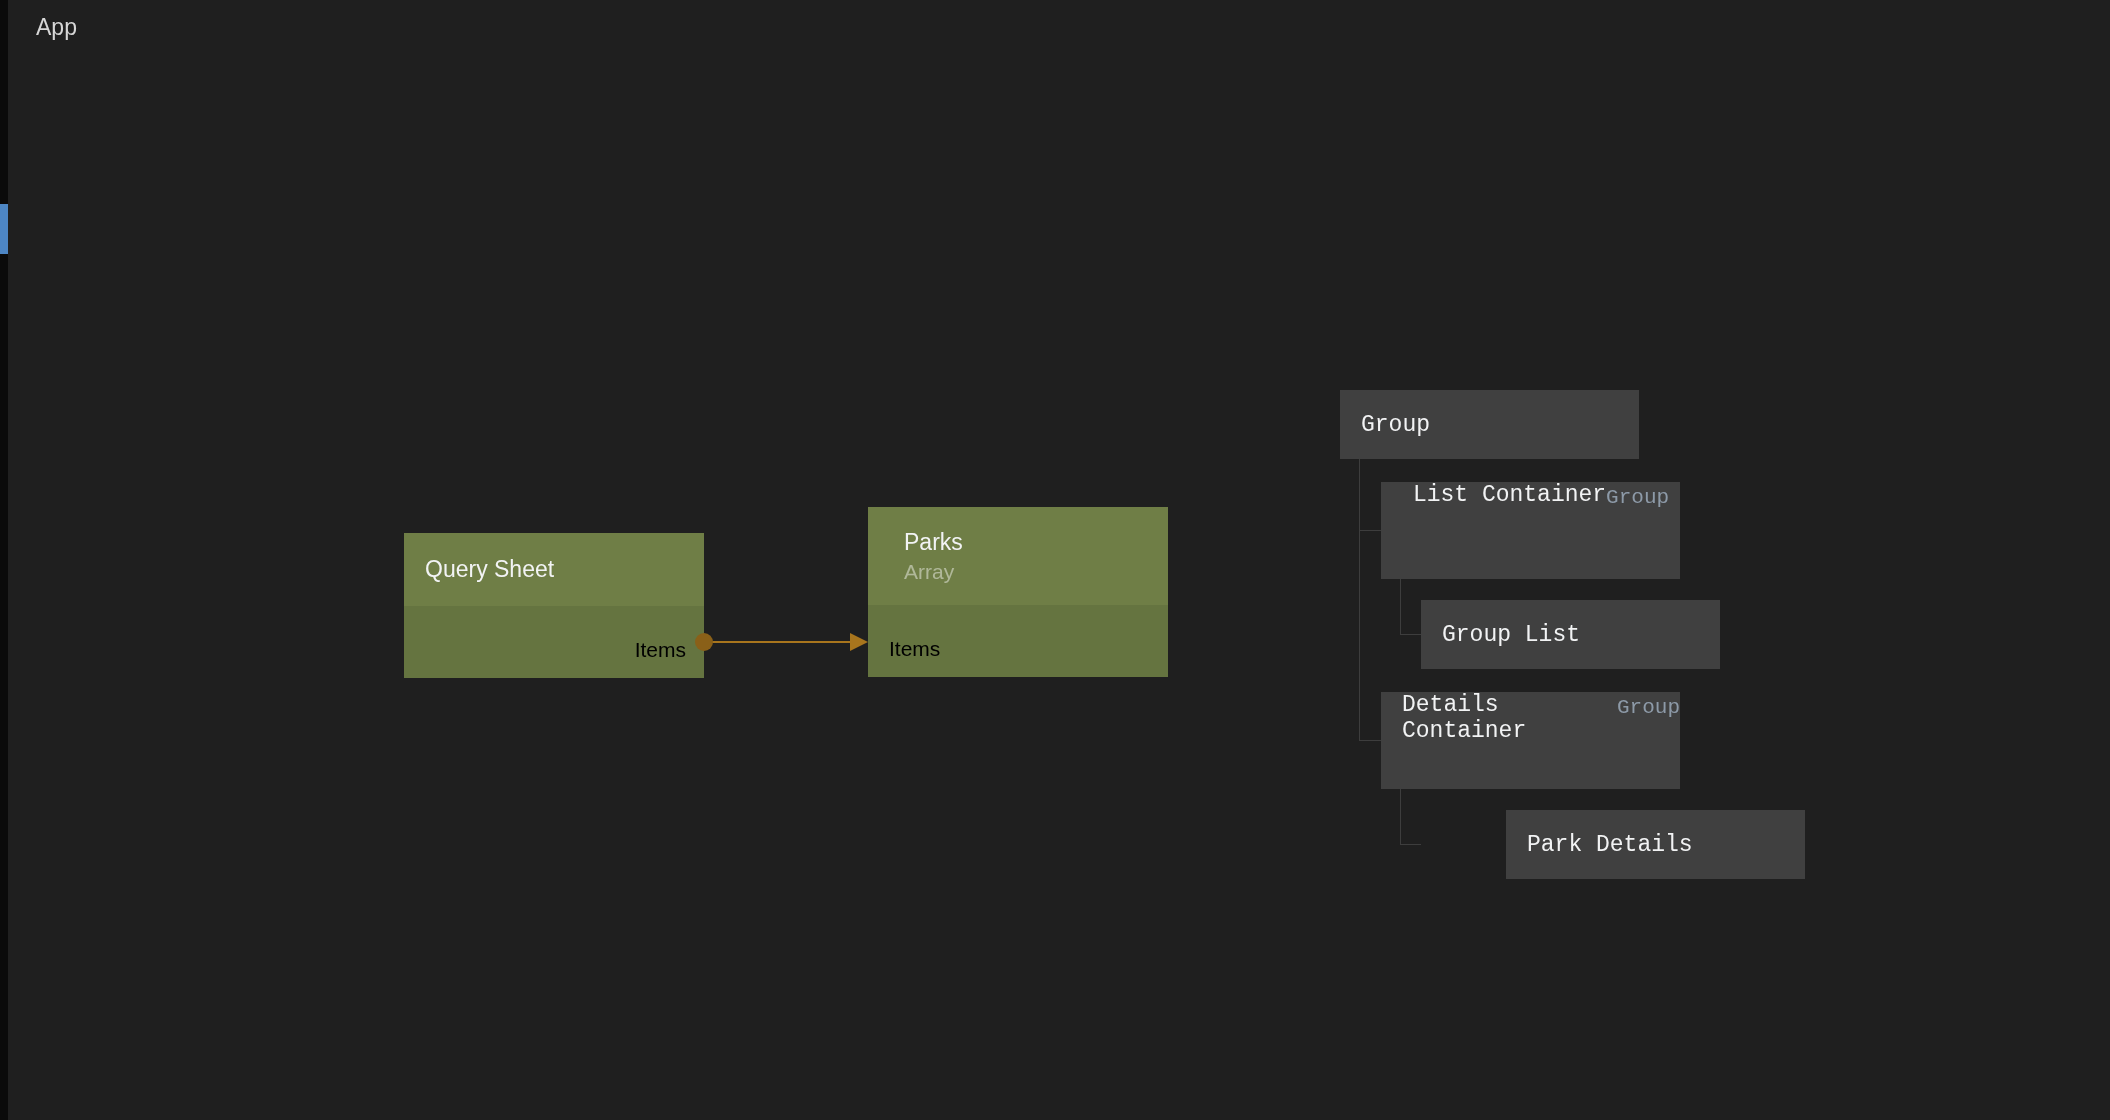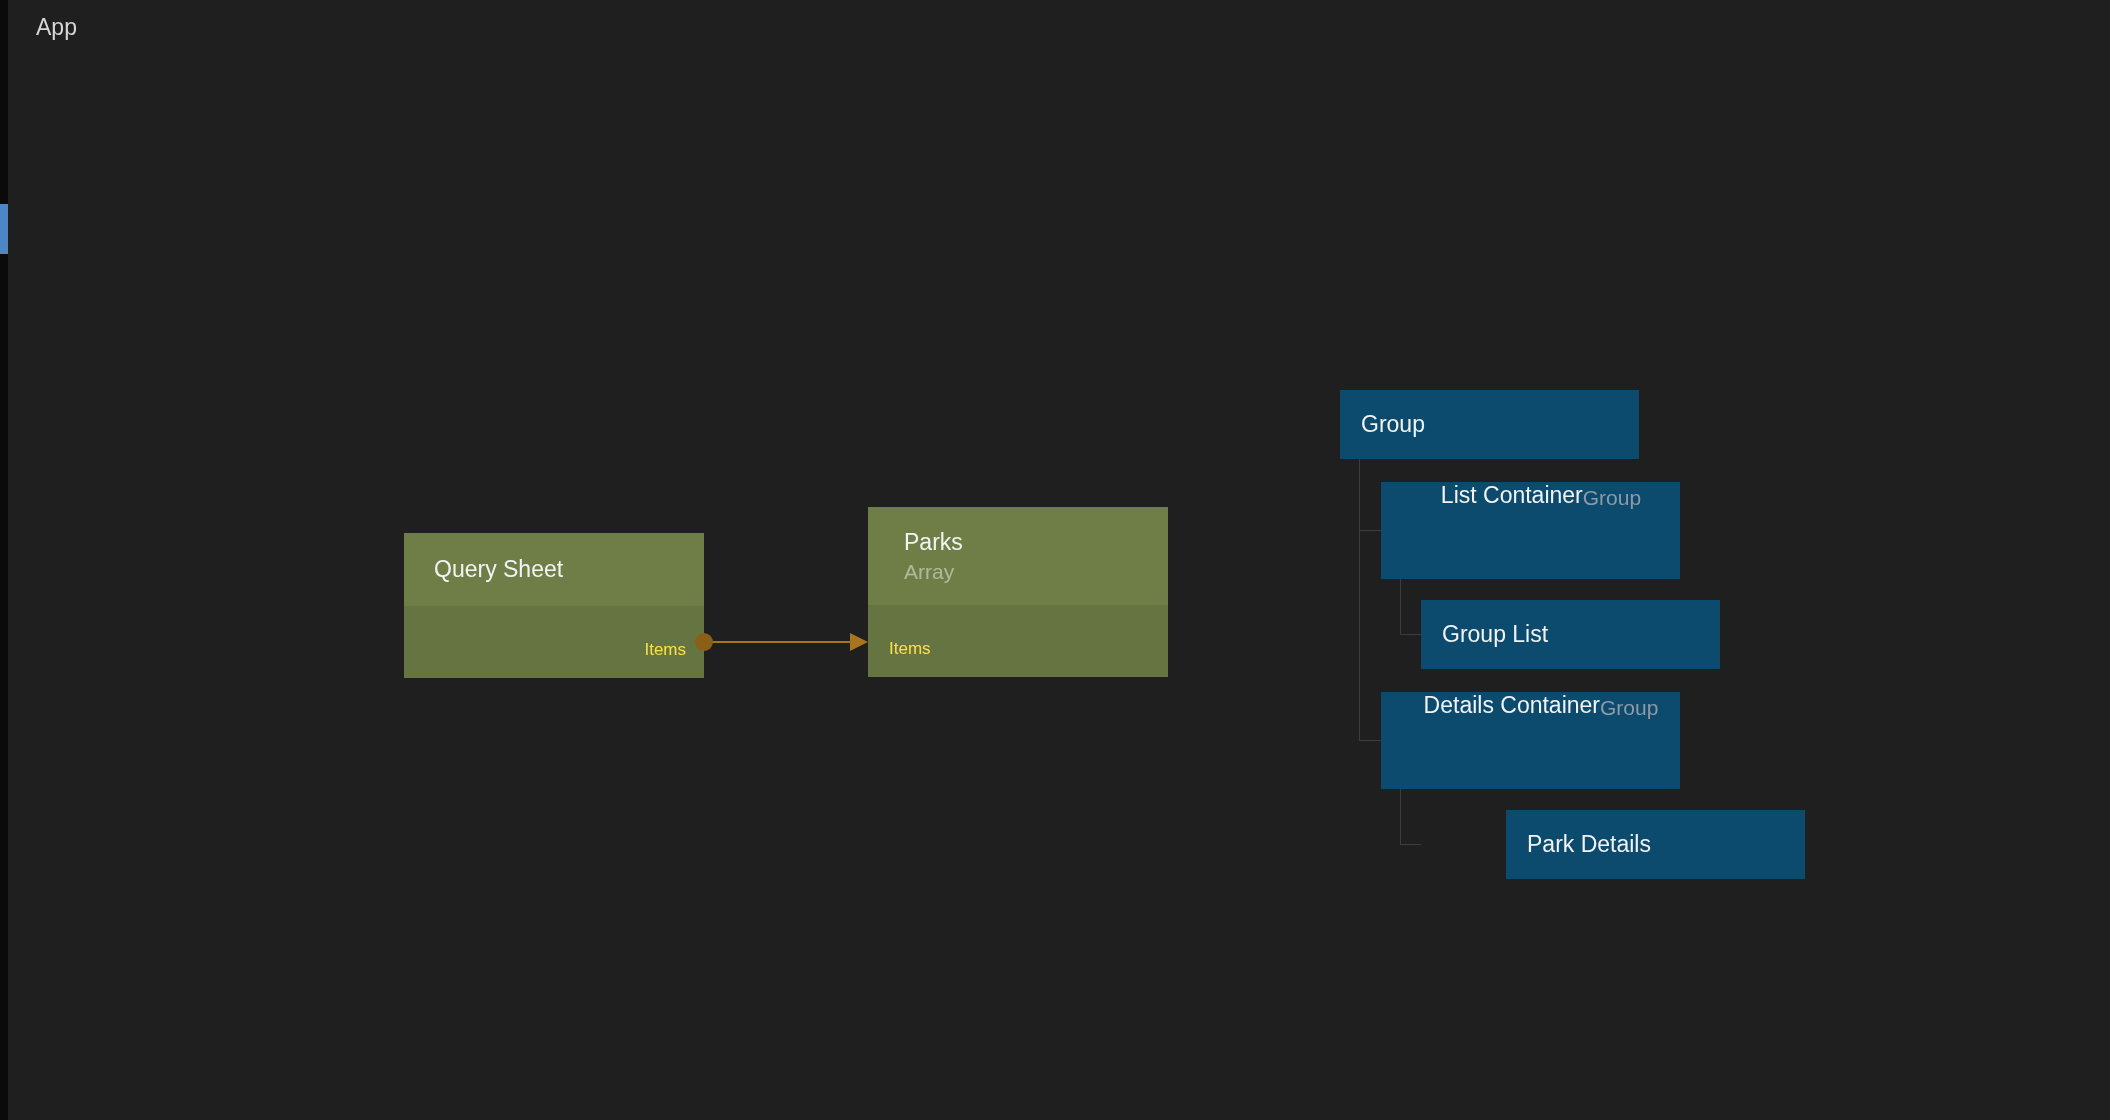--- a/index.html
+++ b/index.html
@@ -46,37 +46,37 @@
   .node .title { font-size: 23px; color: #f2f3f4; }
   .node .subtitle { font-size: 21px; margin-top: 4px; }
 
   
   .node-green .head { background: #6f7e46; }
   .node-green .body { background: #657440; }
   .node-green .subtitle { color: rgba(255,255,255,0.45); }
 
   .node-query-sheet { left: 404px; top: 533px; width: 300px; height: 145px; }
   .node-query-sheet .head {
-    height: 73px; display: flex; align-items: center; padding-left: 30px;
+    height: 73px; display: flex; align-items: center; padding-left: 21px;
   }
   .node-query-sheet .body {
     height: 72px; display: flex; align-items: center;
     justify-content: flex-end; padding-right: 18px;
   }
 
   .node-parks { left: 868px; top: 507px; width: 300px; height: 170px; }
   .node-parks .head {
     height: 98px; display: flex; flex-direction: column;
     justify-content: center; padding-left: 36px;
   }
   .node-parks .body {
     height: 72px; display: flex; align-items: center; padding-left: 21px;
   }
 
-  .port-label { font-size: 17px; color: #fde047; margin-top: 16px; }
+  .port-label { font-size: 21px; color: #000000; margin-top: 16px; }
 
   
   .wire {
     position: absolute;
     left: 706px; top: 641px;
     width: 148px; height: 2px;
     background: #a8751d;
   }
   .wire-dot {
     position: absolute;
@@ -88,21 +88,21 @@
   .wire-arrowhead {
     position: absolute;
     left: 850px; top: 633px;
     width: 0; height: 0;
     border-top: 9px solid transparent;
     border-bottom: 9px solid transparent;
     border-left: 18px solid #a8751d;
   }
 
   
-  .node-blue { background: #0c4a6e; }
+  .node-blue { background: #404040; font-family: Liberation Mono, monospace; }
   .node-blue .subtitle { color: #8d9aa8; }
   .node-single {
     display: flex; align-items: center; padding-left: 21px;
     width: 299px; height: 69px;
   }
   .node-double {
     display: flex; flex-direction: row; justify-content: center;
     padding-left: 21px; width: 299px; height: 97px;
   }
   .node-group            { left: 1340px; top: 390px; }

